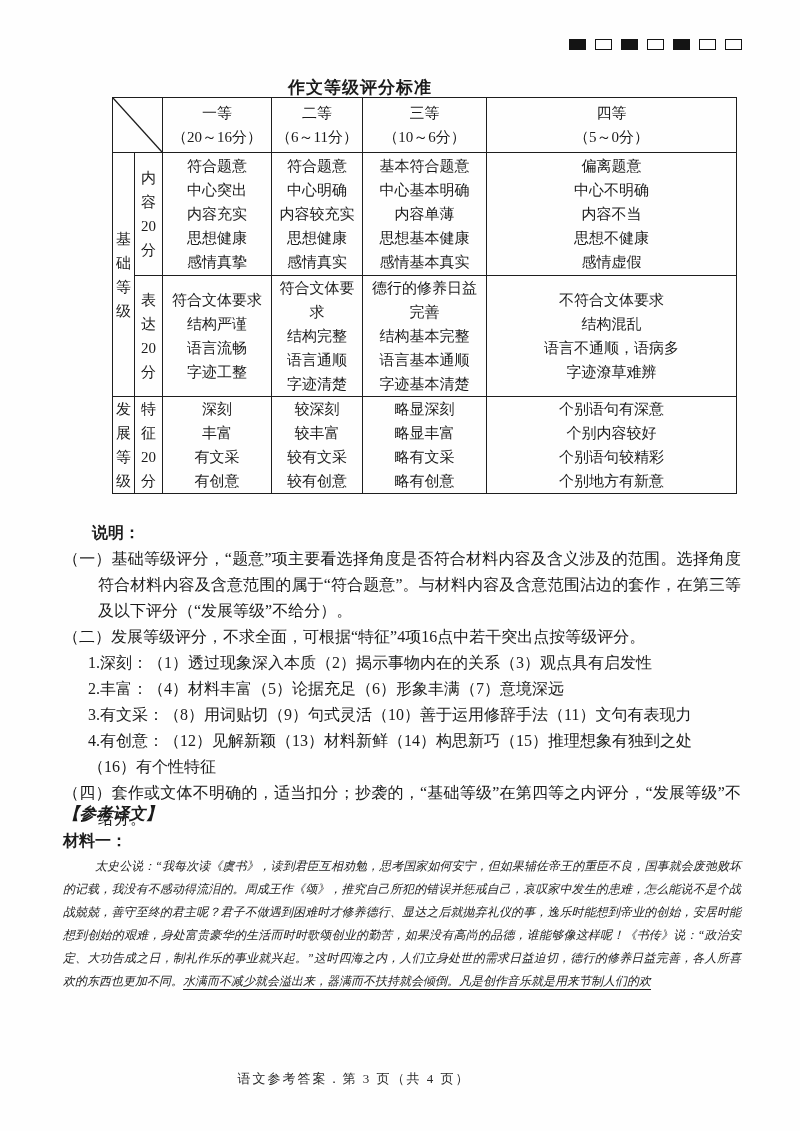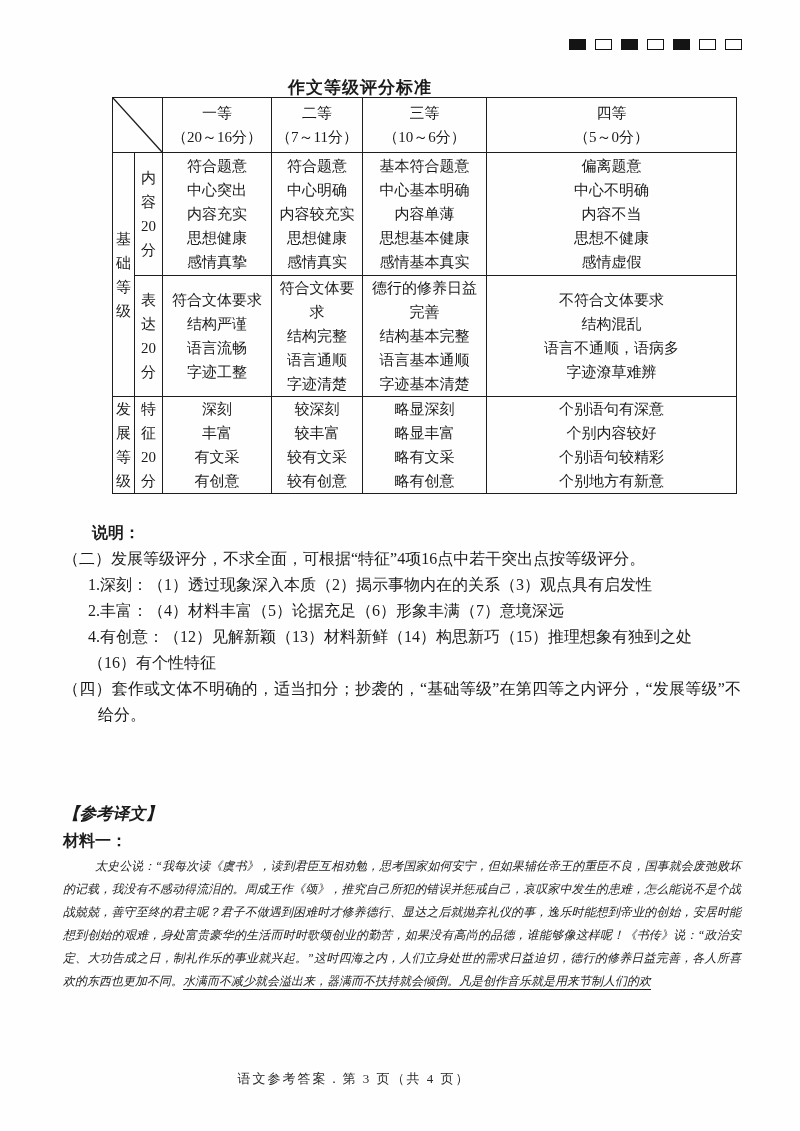--- a/index.html
+++ b/index.html
@@ -86,21 +86,21 @@
     <tbody>
       <tr class="row-head">
         <td class="diag" colspan="2">
           <svg viewBox="0 0 50 55" preserveAspectRatio="none">
             <line x1="0" y1="0" x2="50" y2="55" stroke="#1e1e1e" stroke-width="1.4"></line>
           </svg>
         </td>
         <td class="col-h">一等
 （20～16分）</td>
         <td class="col-h">二等
-（7～11分）</td>
+（6～11分）</td>
         <td class="col-h">三等
 （10～6分）</td>
         <td class="col-h">四等
 （5～0分）</td>
       </tr>
       <tr class="row-content">
         <td class="group-h" rowspan="2">基
 础
 等
 级</td>
@@ -175,24 +175,26 @@
         <td>个别语句有深意
 个别内容较好
 个别语句较精彩
 个别地方有新意</td>
       </tr>
     </tbody>
   </table>
 
   <div class="notes">
     <p class="notes-heading">说明：</p>
+    <p class="note"><span>（一）</span><span>基础等级评分，“题意”项主要看选择角度是否符合材料内容及含义涉及的范围。选择角度符合材料内容及含意范围的属于“符合题意”。与材料内容及含意范围沾边的套作，在第三等及以下评分（“发展等级”不给分）。</span></p>
     <p class="note"><span>（二）</span><span>发展等级评分，不求全面，可根据“特征”4项16点中若干突出点按等级评分。</span></p>
     <div class="subitems">
       <p class="subitem">1.深刻：（1）透过现象深入本质（2）揭示事物内在的关系（3）观点具有启发性</p>
       <p class="subitem">2.丰富：（4）材料丰富（5）论据充足（6）形象丰满（7）意境深远</p>
+      <p class="subitem">3.有文采：（8）用词贴切（9）句式灵活（10）善于运用修辞手法（11）文句有表现力</p>
       <p class="subitem">4.有创意：（12）见解新颖（13）材料新鲜（14）构思新巧（15）推理想象有独到之处
 （16）有个性特征</p>
     </div>
     <p class="note"><span>（四）</span><span>套作或文体不明确的，适当扣分；抄袭的，“基础等级”在第四等之内评分，“发展等级”不给分。</span></p>
   </div>
 
   <div class="translation">
     <p class="trans-heading">【参考译文】</p>
     <p class="material-label">材料一：</p>
     <p class="trans-body"><span>太史公说：“我每次读《虞书》，读到君臣互相劝勉，思考国家如何安宁，但如果辅佐帝王的重臣不良，国事就会废弛败坏的记载，我没有不感动得流泪的。周成王作《颂》，推究自己所犯的错误并惩戒自己，哀叹家中发生的患难，怎么能说不是个战战兢兢，善守至终的君主呢？君子不做遇到困难时才修养德行、显达之后就抛弃礼仪的事，逸乐时能想到帝业的创始，安居时能想到创始的艰难，身处富贵豪华的生活而时时歌颂创业的勤苦，如果没有高尚的品德，谁能够像这样呢！《书传》说：“政治安定、大功告成之日，制礼作乐的事业就兴起。”这时四海之内，人们立身处世的需求日益迫切，德行的修养日益完善，各人所喜欢的东西也更加不同。</span><span class="underlined">水满而不减少就会溢出来，器满而不扶持就会倾倒。凡是创作音乐就是用来节制人们的欢</span></p>

